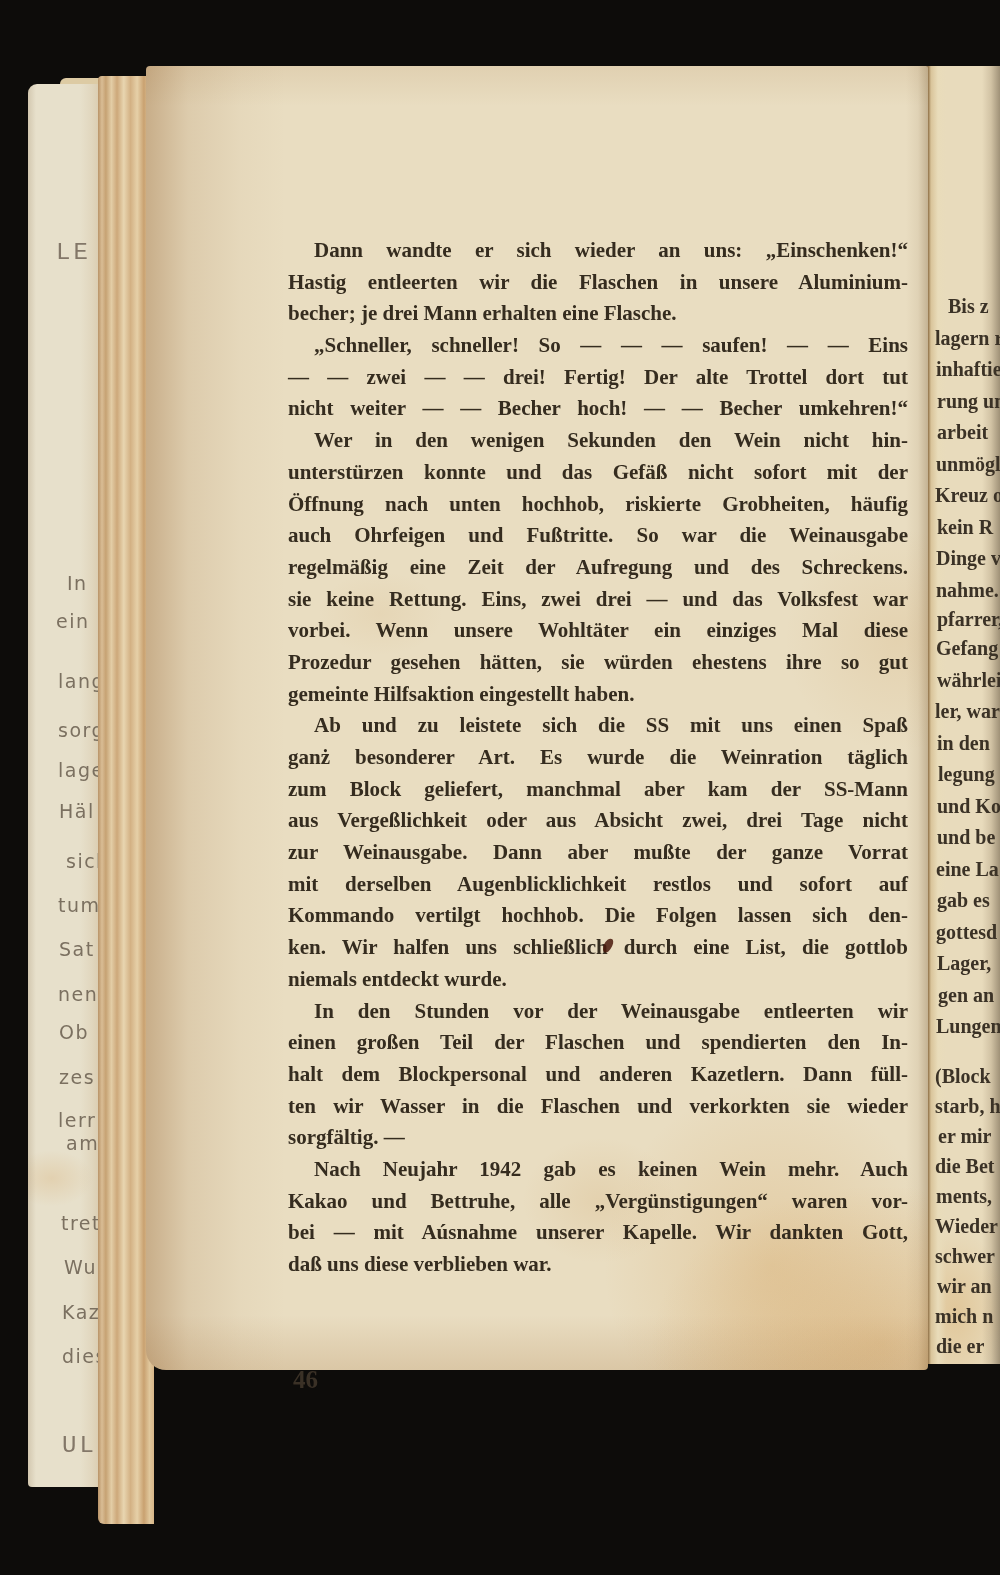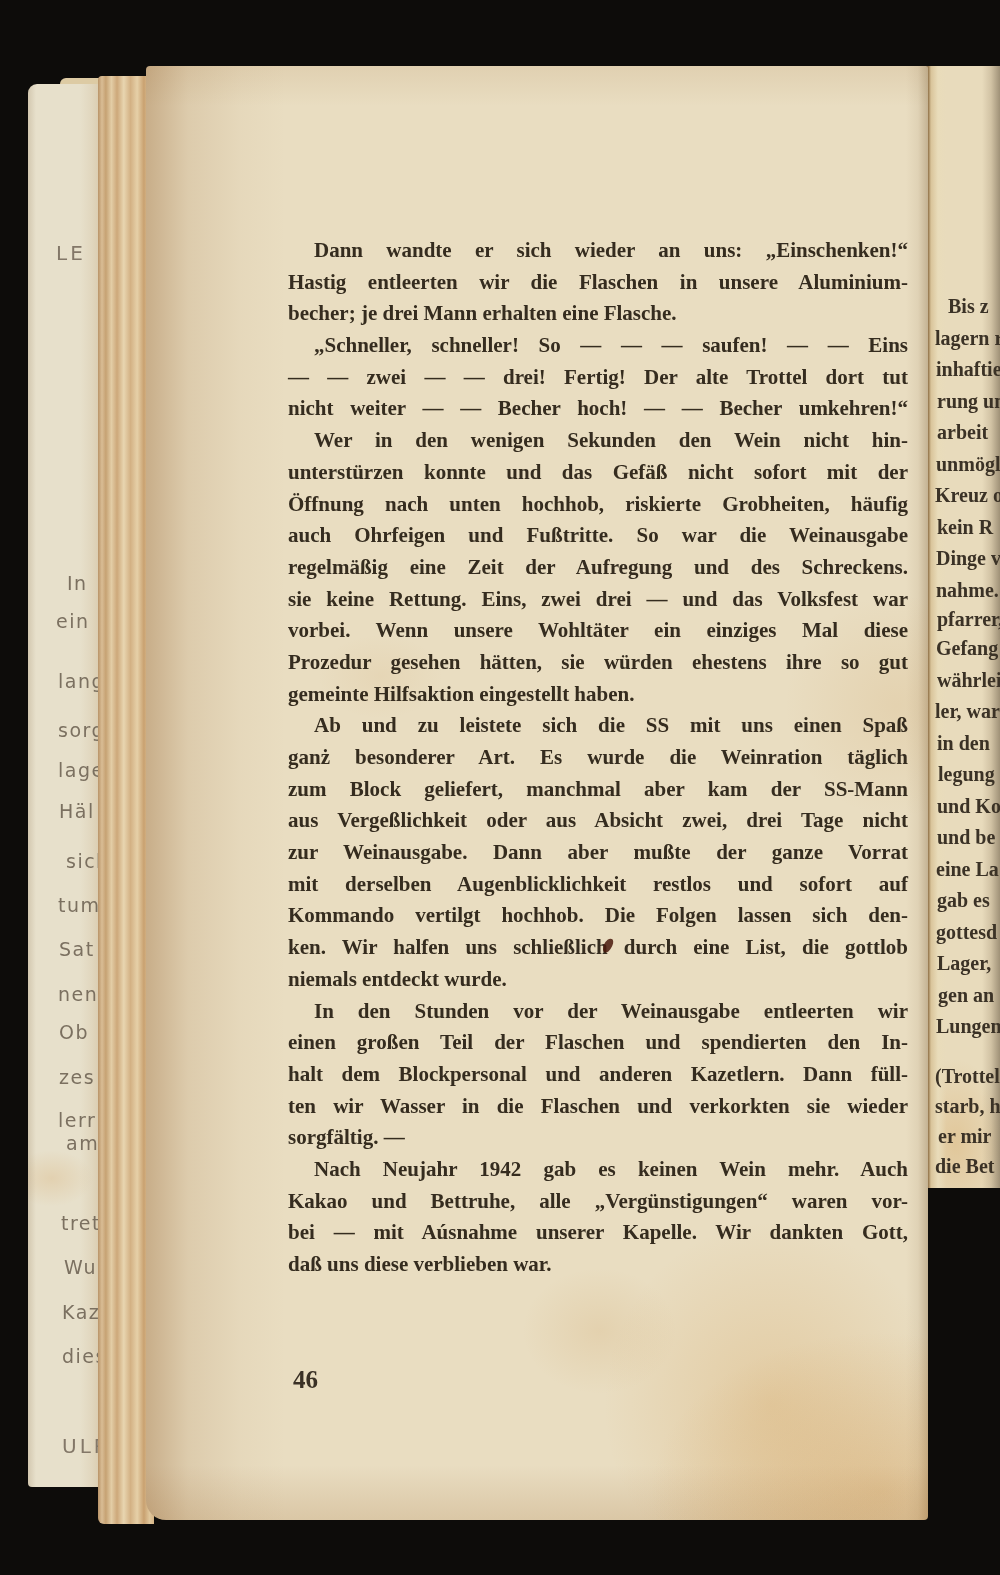--- a/index.html
+++ b/index.html
@@ -22,34 +22,34 @@
     overflow:hidden;
     z-index:1;
   }
   .lfrag{
     position:absolute;
     font-family:"DejaVu Sans", sans-serif;
     font-size:19px;line-height:22px;
     color:#7b7060;letter-spacing:1.5px;
     white-space:nowrap;
   }
-  .lfrag.caps{letter-spacing:3px;font-size:20px;color:#837768;}
+  .lfrag.caps{letter-spacing:3px;font-size:24px;color:#837768;font-family:Liberation Mono, monospace;}
   
   .gutter{
     position:absolute;left:98px;top:76px;width:56px;height:1448px;
     background:linear-gradient(90deg,
       #b99468 0%, #d9bd95 7%, #c6a273 14%, #e3cda6 24%,
       #cda87a 34%, #e8d5b0 46%, #d3b184 58%, #e6d0a8 70%,
       #c9a170 82%, #e0c79c 92%, #d6b587 100%);
     border-radius:4px 0 0 6px;
     z-index:2;
   }
   
   .main-page{
-    position:absolute;left:146px;top:66px;width:782px;height:1454px;
+    position:absolute;left:146px;top:66px;width:782px;height:1304px;
     background:
       radial-gradient(240px 260px at 80% 92%, rgba(203,138,51,.22), transparent 70%),
       radial-gradient(320px 220px at 94% 98%, rgba(198,130,45,.28), transparent 72%),
       radial-gradient(160px 160px at 96% 44%, rgba(190,130,50,.12), transparent 70%),
       radial-gradient(110px 90px at 58% 87%, rgba(190,130,50,.13), transparent 70%),
       radial-gradient(90px 60px at 30% 42%, rgba(190,130,50,.08), transparent 70%),
       linear-gradient(90deg, rgba(146,96,45,.38) 0, rgba(146,96,45,.14) 42px, rgba(146,96,45,.04) 95px, transparent 140px),
       linear-gradient(270deg, rgba(110,80,42,.30) 0, rgba(110,80,42,.08) 10px, transparent 22px),
       linear-gradient(0deg, rgba(160,110,55,.20) 0, transparent 55px),
       linear-gradient(180deg, rgba(160,115,60,.12) 0, transparent 40px),
@@ -78,21 +78,21 @@
     font-family:"Liberation Serif", serif;
     font-weight:bold;font-size:25px;color:#3a3126;
   }
   .ink-blot{
     position:absolute;left:458px;top:872px;width:8px;height:15px;
     background:#4a1a0d;border-radius:60% 40% 55% 45%;
     transform:rotate(24deg);opacity:.85;
   }
   
   .right-sliver{
-    position:absolute;left:926px;top:66px;width:74px;height:1122px;
+    position:absolute;left:926px;top:66px;width:74px;height:1298px;
     background:
       linear-gradient(90deg, #c2a173 0, #8f7046 2px, #d9c49a 5px, #e9dcba 12px, rgba(233,220,186,0) 20px),
       linear-gradient(270deg, rgba(50,34,16,.40) 0, rgba(80,55,28,.15) 9px, transparent 18px),
       radial-gradient(70px 120px at 40% 96%, rgba(203,138,51,.25), transparent 70%),
       #e8dbbc;
     border-radius:2px 0 0 2px;
     overflow:hidden;
     z-index:2;
   }
   .rfrag{
@@ -195,21 +195,21 @@
     <div class="rfrag" style="left: 11px; top: 664px;">in den</div>
     <div class="rfrag" style="left: 12px; top: 695px;">legung</div>
     <div class="rfrag" style="left: 11px; top: 727px;">und Ko</div>
     <div class="rfrag" style="left: 11px; top: 758px;">und be</div>
     <div class="rfrag" style="left: 10px; top: 790px;">eine La</div>
     <div class="rfrag" style="left: 11px; top: 821px;">gab es</div>
     <div class="rfrag" style="left: 10px; top: 853px;">gottesd</div>
     <div class="rfrag" style="left: 11px; top: 884px;">Lager,</div>
     <div class="rfrag" style="left: 12px; top: 916px;">gen an</div>
     <div class="rfrag" style="left: 10px; top: 947px;">Lungen</div>
-    <div class="rfrag" style="left: 9px; top: 997px;">(Trottel</div>
+    <div class="rfrag" style="left: 9px; top: 997px;">(Block</div>
     <div class="rfrag" style="left: 9px; top: 1027px;">starb, h</div>
     <div class="rfrag" style="left: 12px; top: 1057px;">er mir</div>
     <div class="rfrag" style="left: 9px; top: 1087px;">die Bet</div>
     <div class="rfrag" style="left: 10px; top: 1117px;">ments,</div>
     <div class="rfrag" style="left: 9px; top: 1147px;">Wieder</div>
     <div class="rfrag" style="left: 9px; top: 1177px;">schwer</div>
     <div class="rfrag" style="left: 11px; top: 1207px;">wir an</div>
     <div class="rfrag" style="left: 9px; top: 1237px;">mich n</div>
     <div class="rfrag" style="left: 10px; top: 1267px;">die er</div>
     <div class="rfrag" style="left: 10px; top: 1295px;">Ihnen</div>

